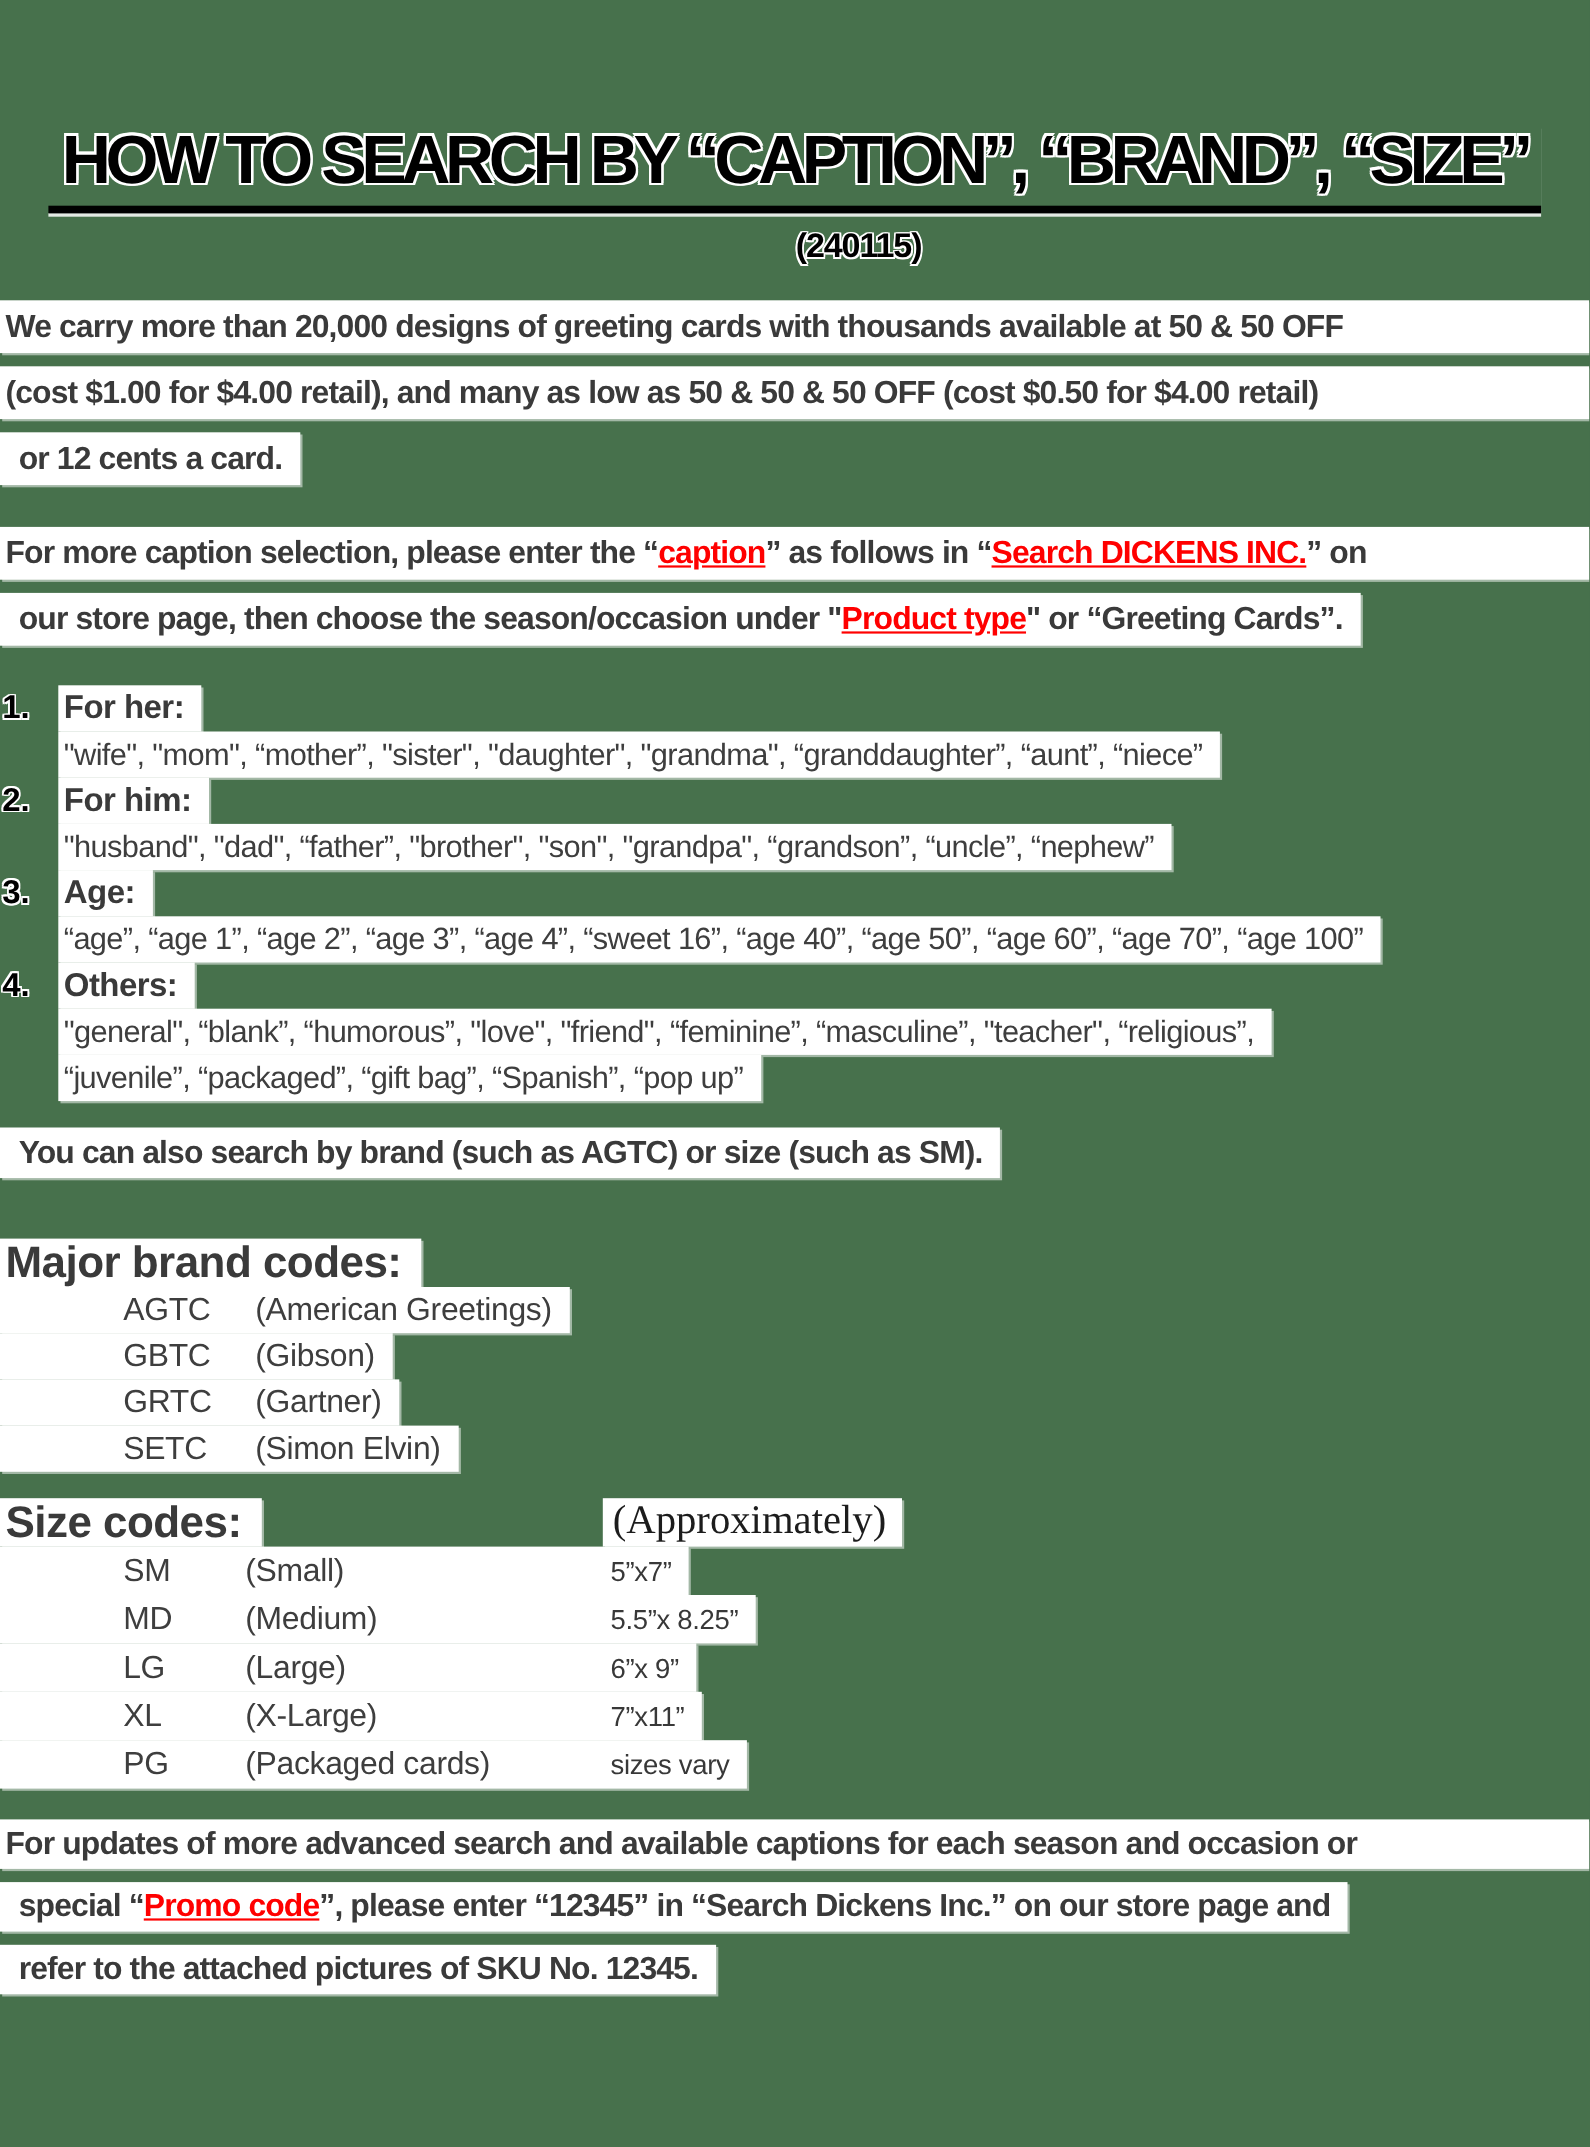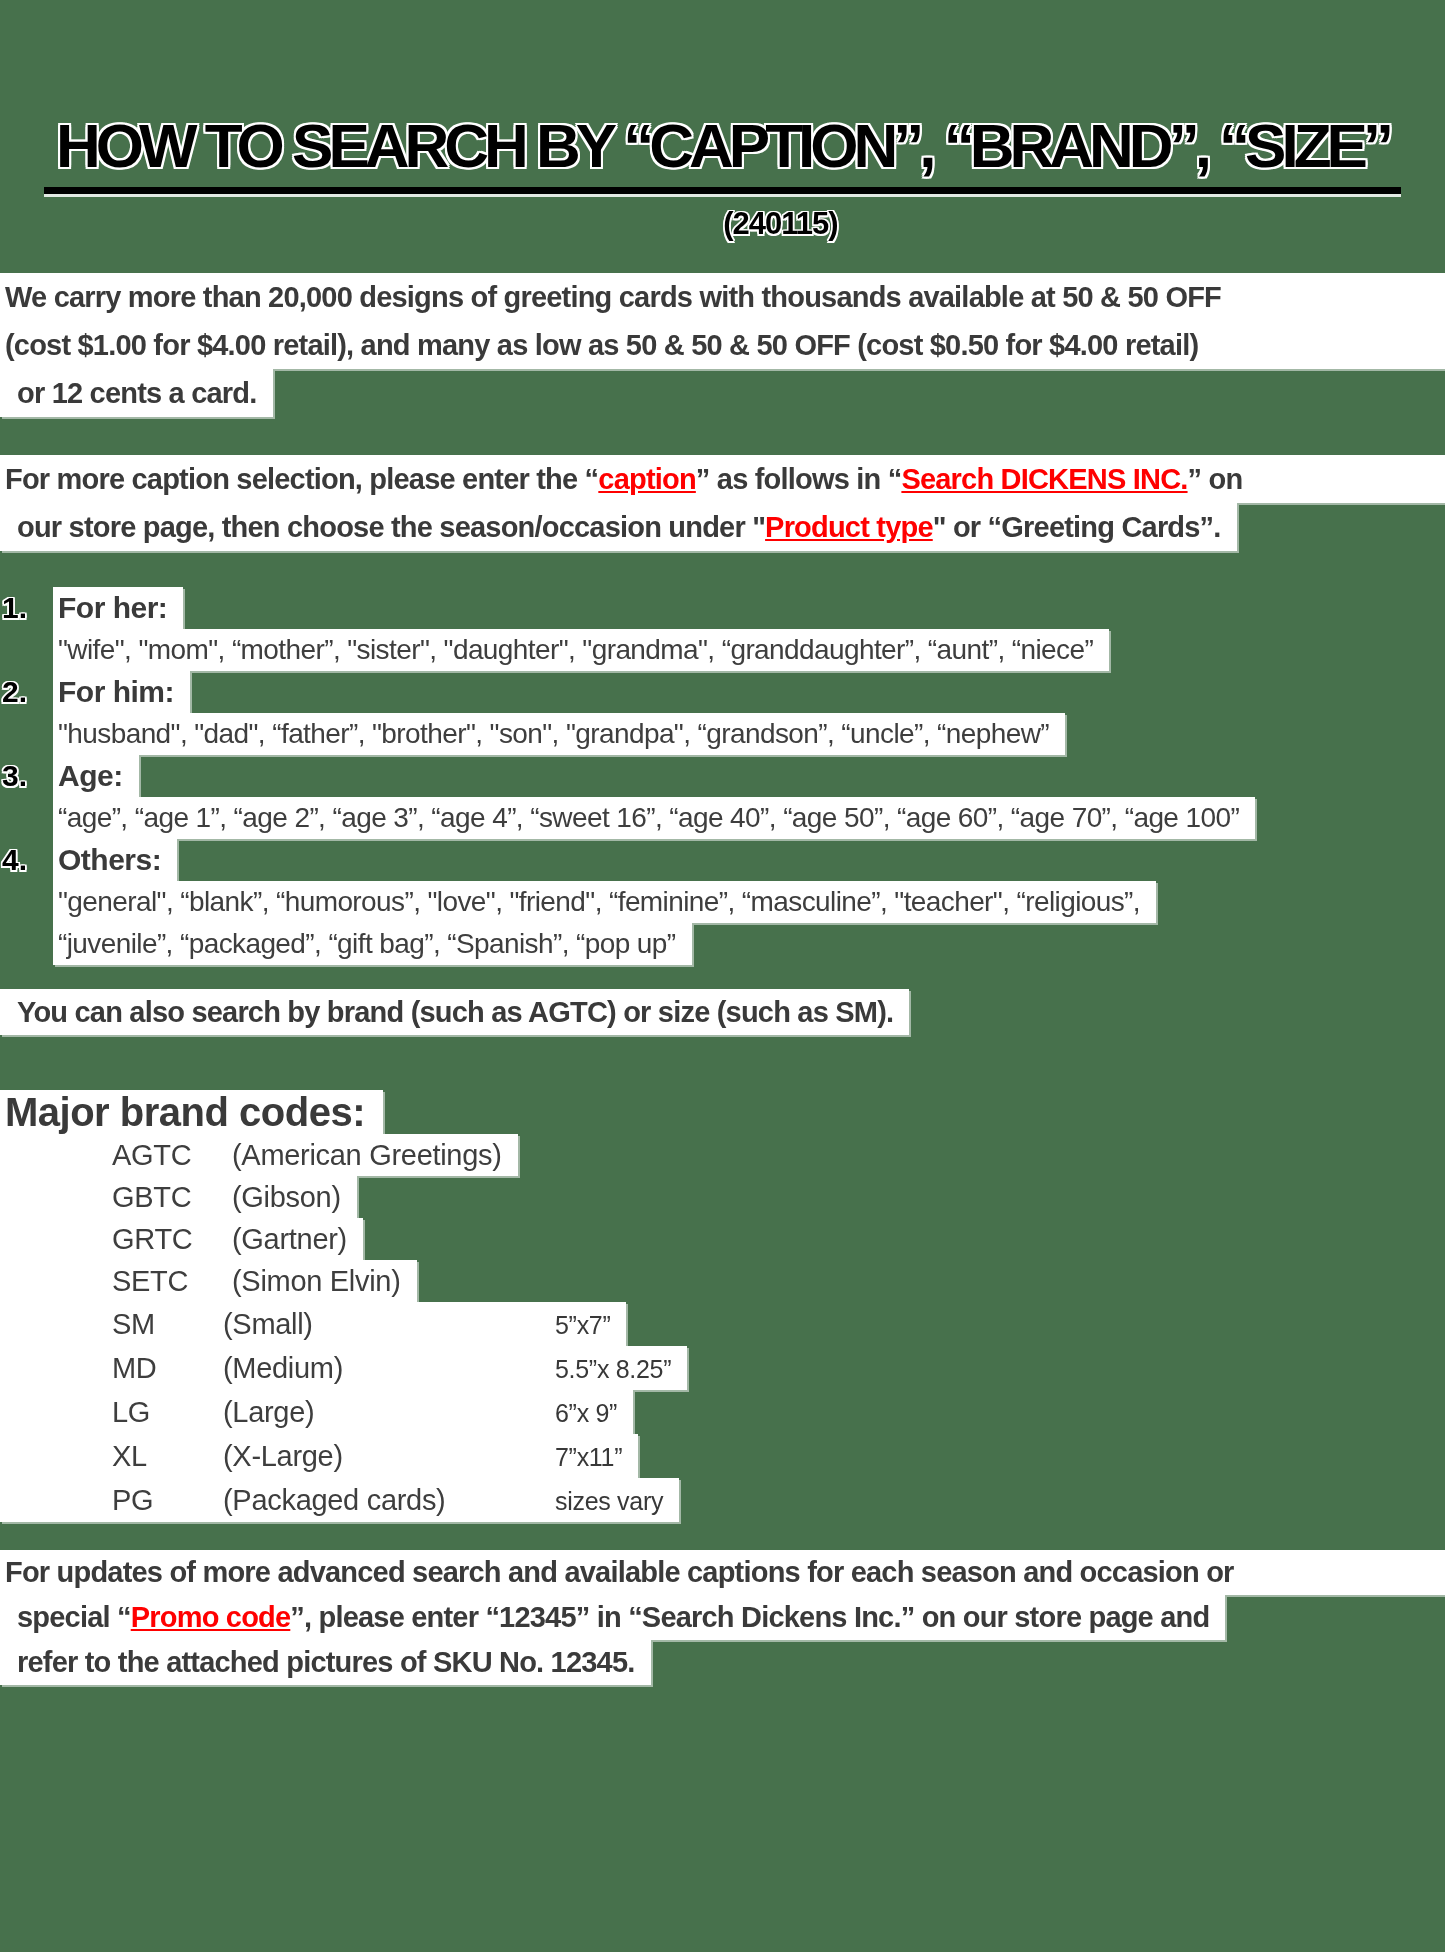--- a/index.html
+++ b/index.html
@@ -51,20 +51,21 @@
       1.5px 1.5px 0 #fff, -1.5px -1.5px 0 #fff, 1.5px -1.5px 0 #fff, -1.5px 1.5px 0 #fff;
   }
   
   .pline {
     height: 48px;
     line-height: 48px;
     white-space: nowrap;
     font-weight: 700;
     font-size: 29px;
     letter-spacing: -0.8px;
+    margin-top: 12px;
   }
   .pline.full {
     background: #fff;
     padding-left: 5px;
     box-shadow: 2px 2px 0 rgba(255,255,255,0.5);
   }
   .pline.part .hl {
     display: inline-block;
     height: 100%;
     background: #fff;
@@ -218,20 +219,24 @@
   <div class="brand-heading">
     <span class="heading-hl">Major brand codes:</span>
   </div>
   <div class="brand-rows">
     <div class="crow"><span class="rowband"><span class="c1">AGTC</span><span class="c2">(American Greetings)</span></span></div>
     <div class="crow"><span class="rowband"><span class="c1">GBTC</span><span class="c2">(Gibson)</span></span></div>
     <div class="crow"><span class="rowband"><span class="c1">GRTC</span><span class="c2">(Gartner)</span></span></div>
     <div class="crow"><span class="rowband"><span class="c1">SETC</span><span class="c2">(Simon Elvin)</span></span></div>
   </div>
 
+  <div class="size-heading">
+    <span class="heading-hl">Size codes:</span>
+    <span class="approx">(Approximately)</span>
+  </div>
   <div class="size-rows">
     <div class="crow"><span class="rowband"><span class="c1">SM</span><span class="c2">(Small)</span><span class="dim">5”x7”</span></span></div>
     <div class="crow"><span class="rowband"><span class="c1">MD</span><span class="c2">(Medium)</span><span class="dim">5.5”x 8.25”</span></span></div>
     <div class="crow"><span class="rowband"><span class="c1">LG</span><span class="c2">(Large)</span><span class="dim">6”x 9”</span></span></div>
     <div class="crow"><span class="rowband"><span class="c1">XL</span><span class="c2">(X-Large)</span><span class="dim">7”x11”</span></span></div>
     <div class="crow"><span class="rowband"><span class="c1">PG</span><span class="c2">(Packaged cards)</span><span class="dim">sizes vary</span></span></div>
   </div>
 
   <div class="footer-para">
     <div class="pline full">For updates of more advanced search and available captions for each season and occasion or</div>

